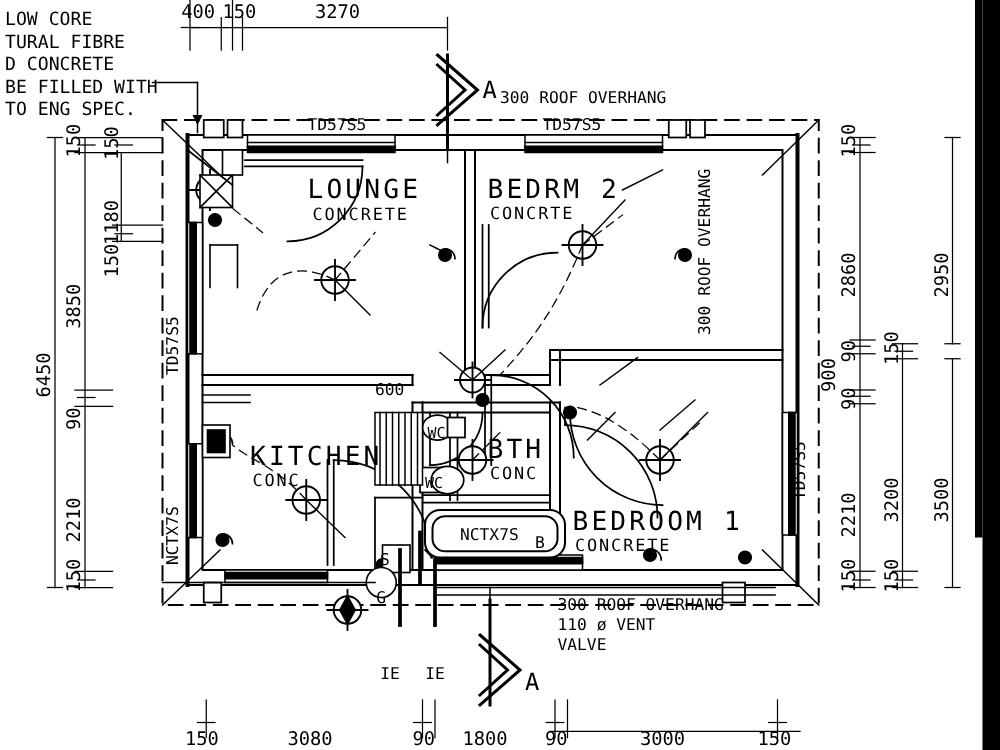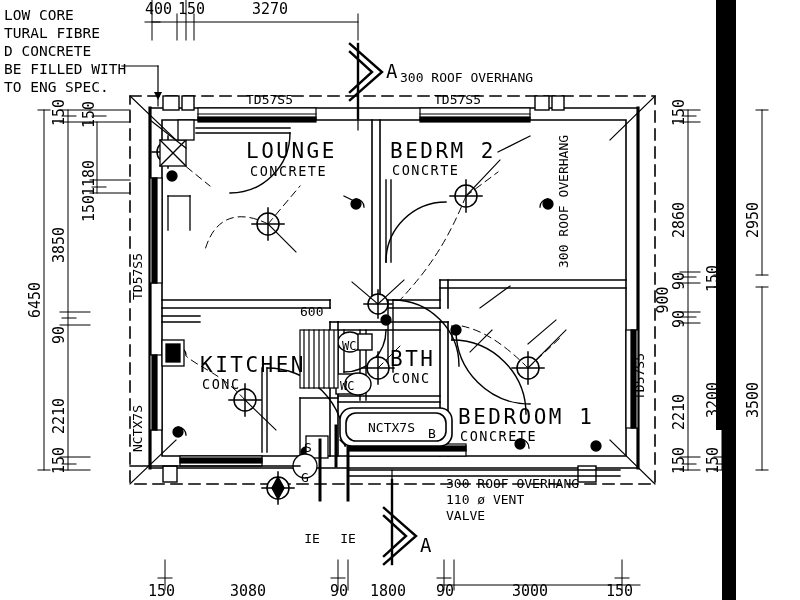--- a/index.html
+++ b/index.html
@@ -1,18 +1,18 @@
 <!DOCTYPE html>
 <html><head>
 <meta charset="utf-8">
 <style>
   html,body{margin:0;padding:0;background:#ffffff;}
   body{width:800px;height:600px;overflow:hidden;
        font-family:"DejaVu Sans Mono","Liberation Mono",monospace;}
-  #plan{position:relative;width:736px;height:600px;background:#15803d;}
+  #plan{position:relative;width:800px;height:600px;background:#15803d;}
   #plan svg{position:absolute;left:0;top:0;}
   .blackband{position:absolute;top:0;right:0;width:14px;height:600px;background:#000;}
   .blackband2{position:absolute;top:0;right:14px;width:6px;height:430px;background:#000;}
 </style>
 </head>
 <body>
 
 <div id="plan">
 
 <svg width="800" height="600" viewBox="0 0 800 600" xmlns="http://www.w3.org/2000/svg">

